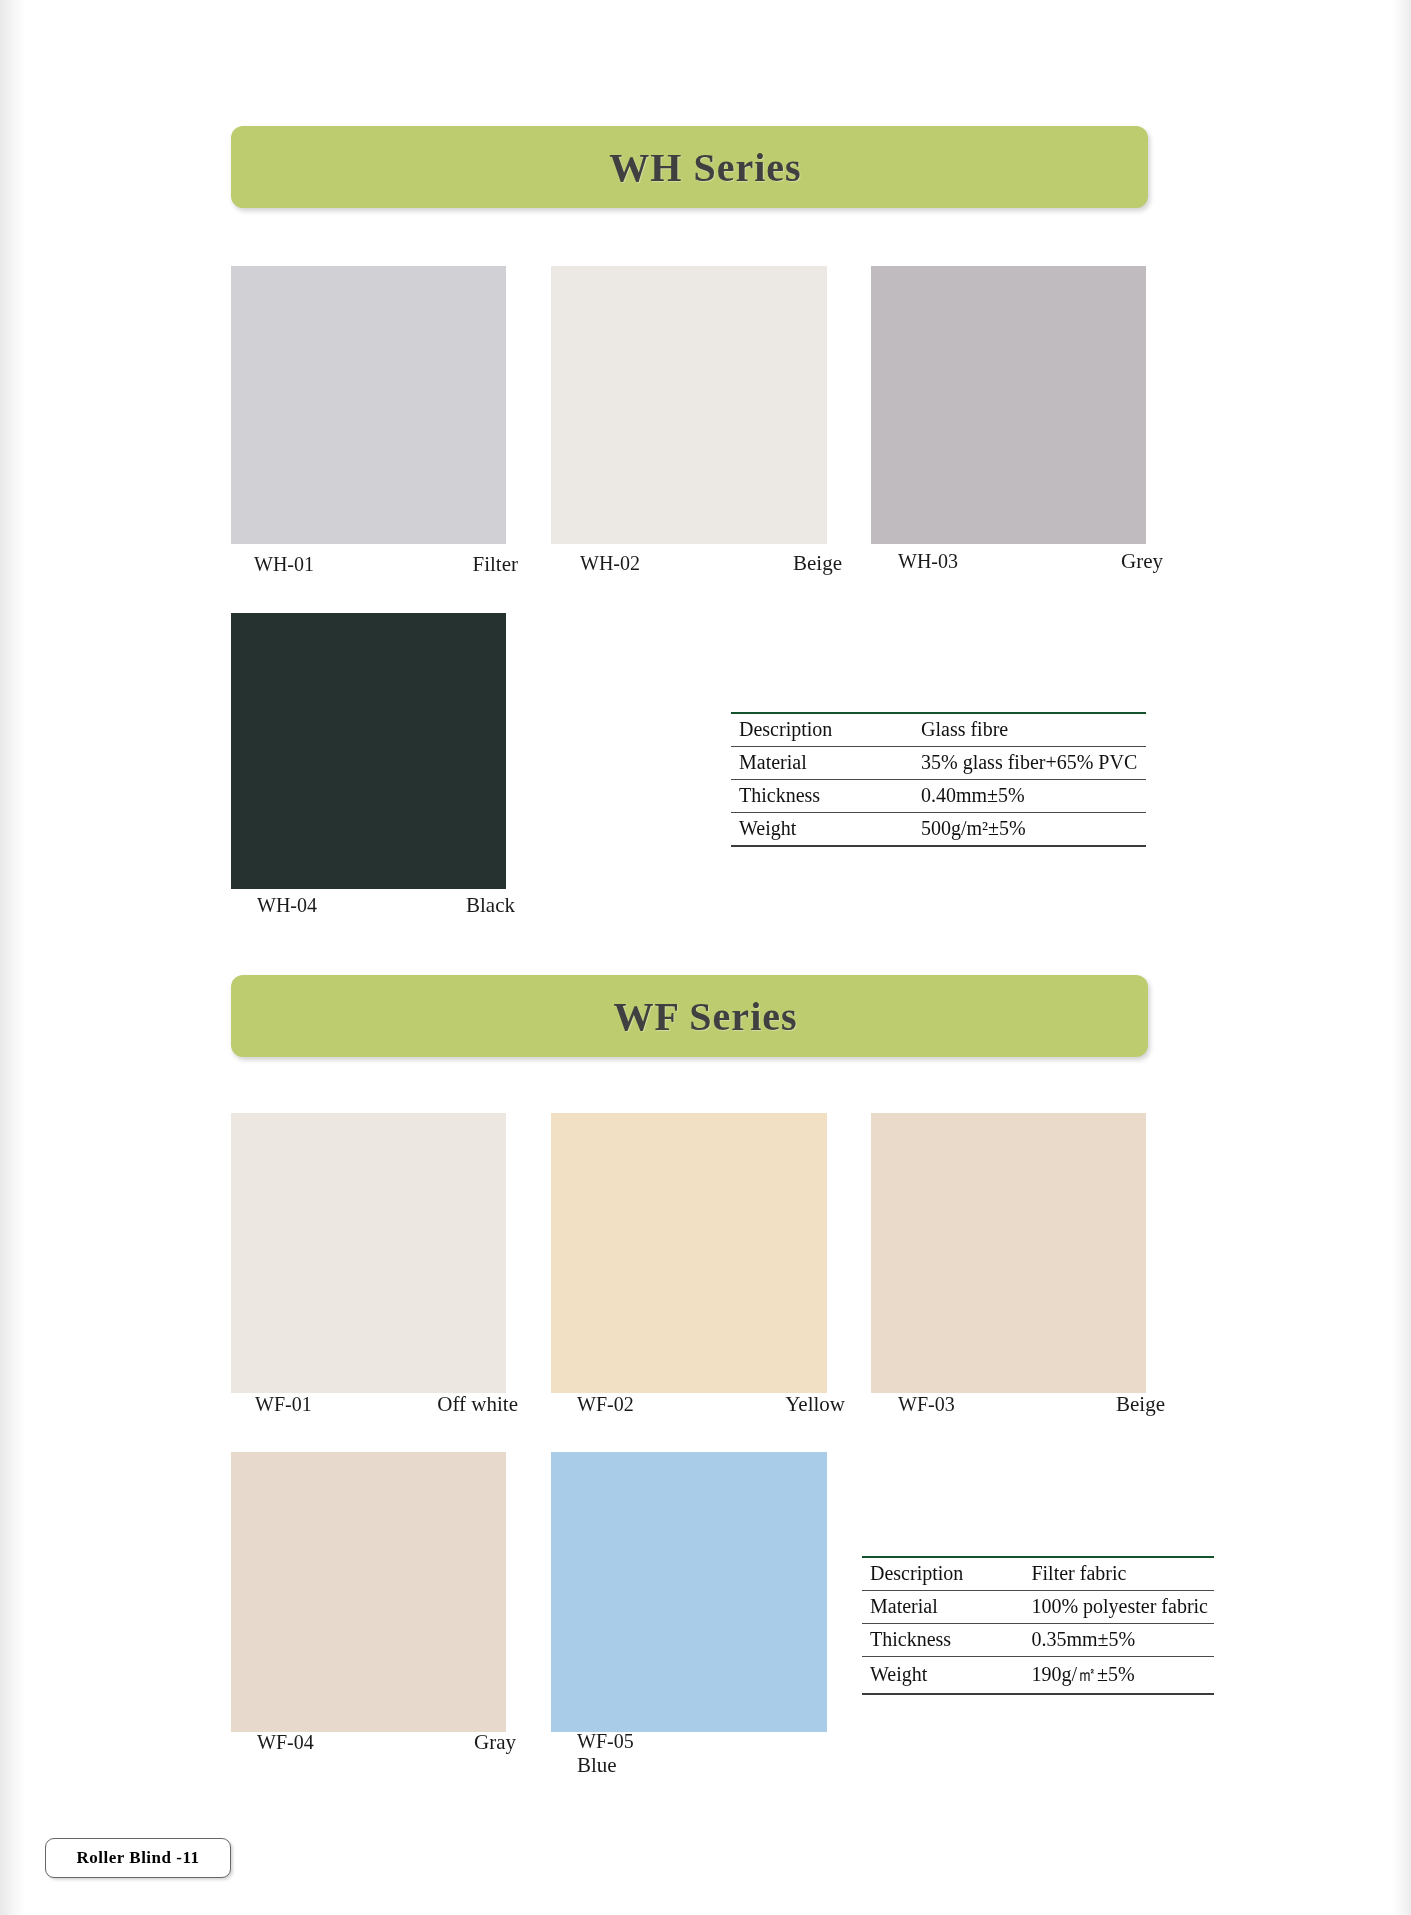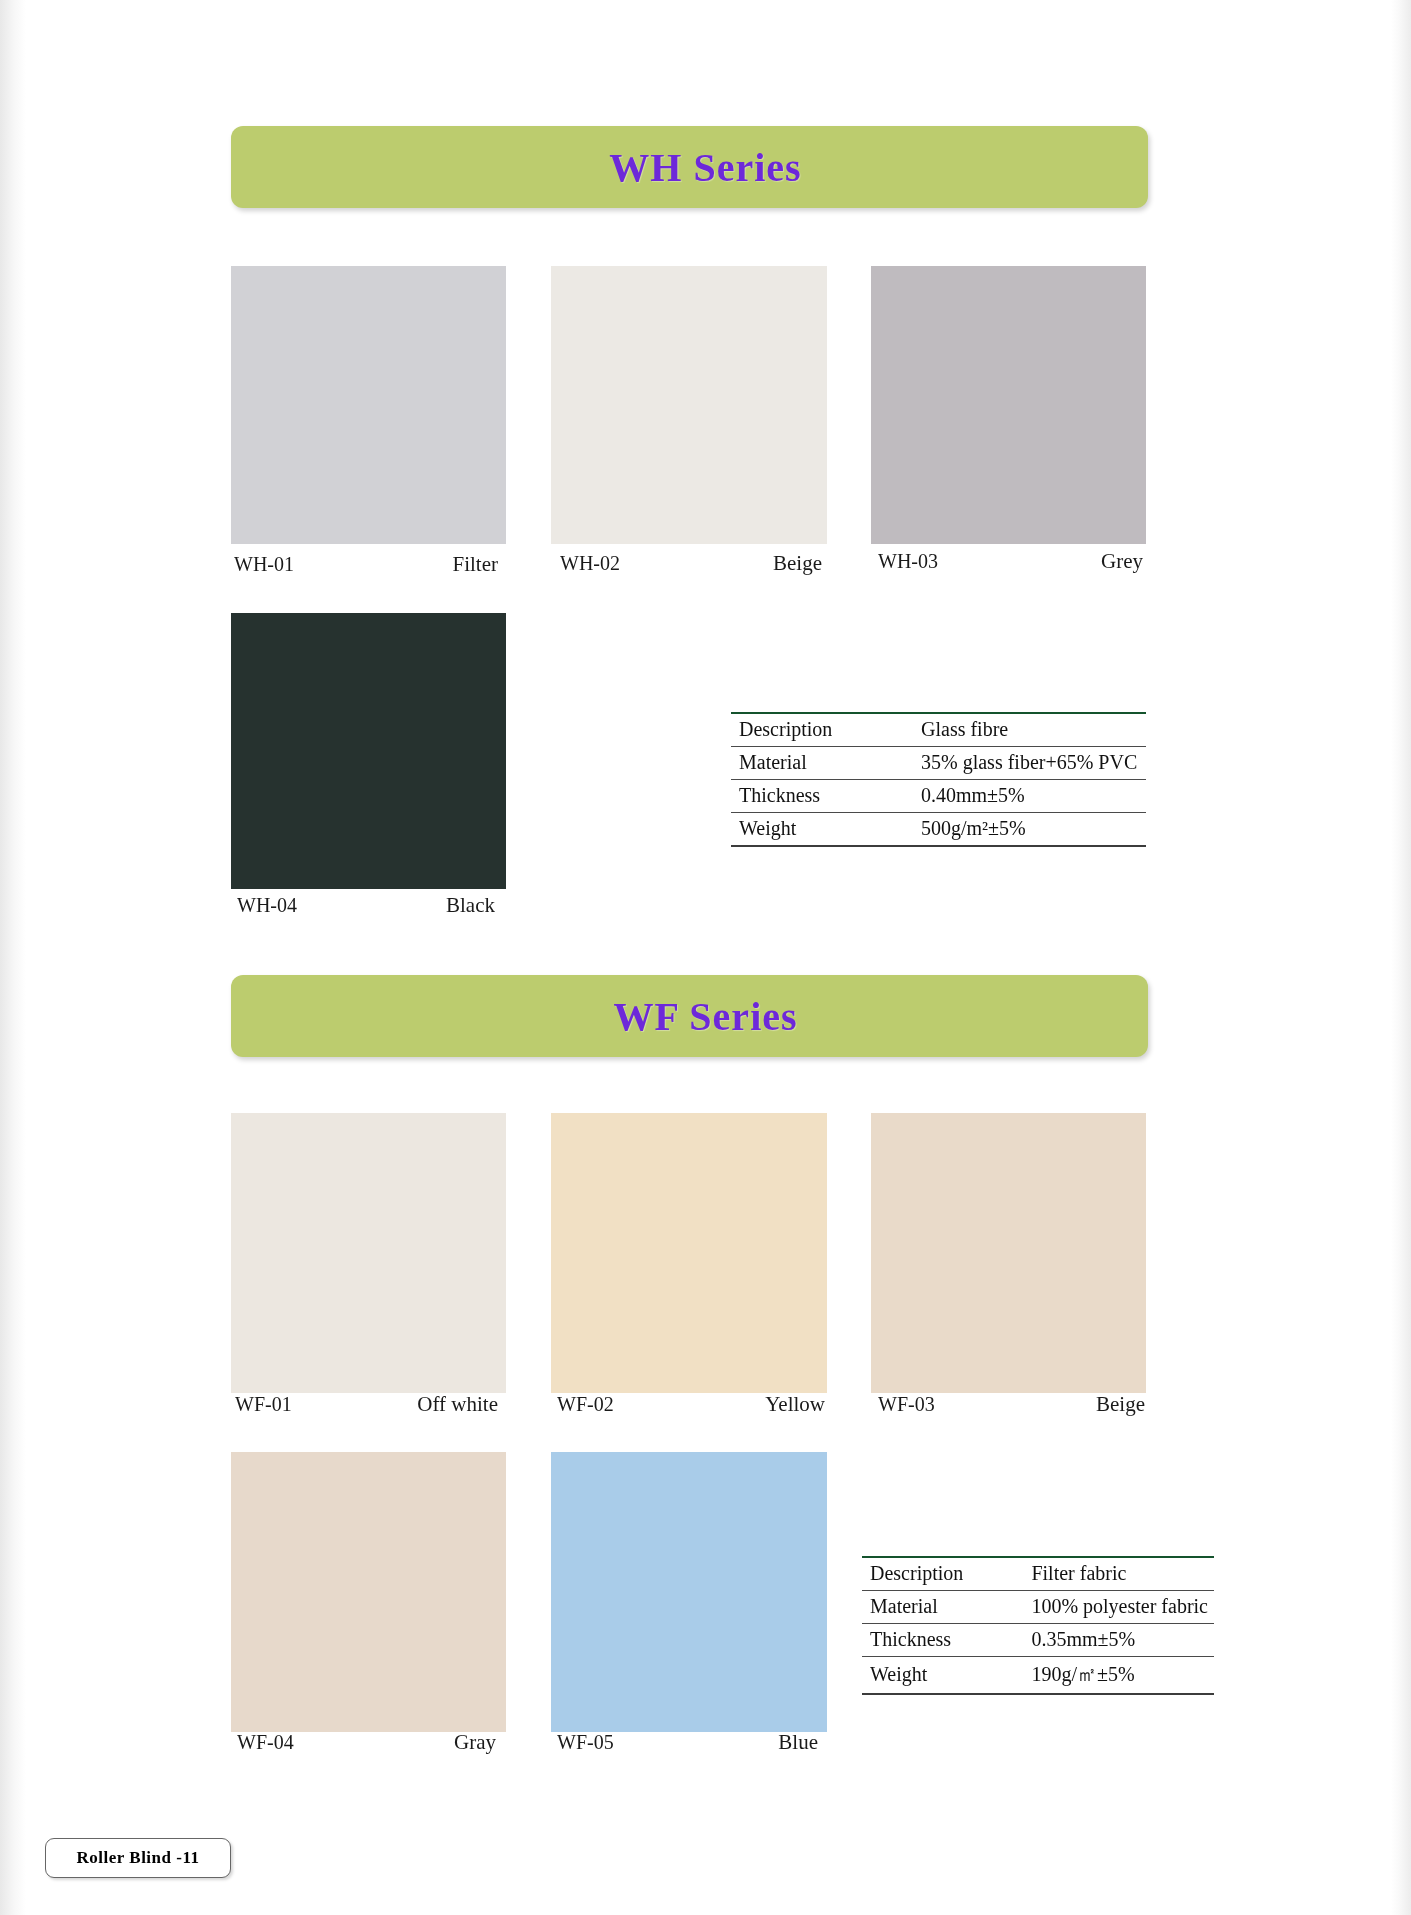--- a/index.html
+++ b/index.html
@@ -45,21 +45,21 @@
     border-radius: 12px;
     box-shadow: 2px 3px 5px rgba(0,0,0,0.18);
     display: flex;
     align-items: center;
     justify-content: center;
   }
   .series-banner-title {
     font-family: "Liberation Serif", "DejaVu Serif", serif;
     font-weight: bold;
     font-size: 40px;
-    color: #6d28d9;
+    color: #404040;
     letter-spacing: 1px;
     text-shadow: 1px 1px 1px rgba(255,255,255,0.35);
     margin-left: 32px;
   }
 
   
   .swatch-cell {
     position: absolute;
   }
   .swatch-chip {
@@ -68,20 +68,21 @@
     display: block;
   }
   .swatch-caption {
     position: absolute;
     display: flex;
     justify-content: space-between;
     align-items: baseline;
     font-family: "Liberation Serif", "DejaVu Serif", serif;
     font-size: 20px;
     color: #111111;
+    margin-left: 20px;
   }
   .swatch-code {
     font-size: 20px;
     color: #1a1a1a;
     white-space: nowrap;
   }
   .swatch-colorname {
     font-size: 21px;
     color: #1a1a1a;
     white-space: nowrap;
@@ -232,21 +233,21 @@
       <span class="swatch-chip" id="chip-wf-04" style="background: rgb(231, 217, 203);"></span>
     </div>
     <div class="swatch-caption" style="left:237px; top:1730px; width:259px;">
       <span class="swatch-code">WF-04</span>
       <span class="swatch-colorname">Gray</span>
     </div>
 
     <div class="swatch-cell" style="left:551px; top:1452px; width:276px; height:280px;">
       <span class="swatch-chip" id="chip-wf-05" style="background: rgb(169, 204, 233);"></span>
     </div>
-    <div class="swatch-caption" style="left:557px; top:1730px; width:261px;">
+    <div class="swatch-caption" style="left:557px; top:1730px; width:261px;flex-direction:column;">
       <span class="swatch-code">WF-05</span>
       <span class="swatch-colorname">Blue</span>
     </div>
 
     <table class="spec-table" id="spec-table-wf" style="left:862px; top:1556px; width:352px;">
       <tbody>
           <tr>
             <td class="spec-key">Description</td>
             <td class="spec-val">Filter fabric</td>
           </tr>

